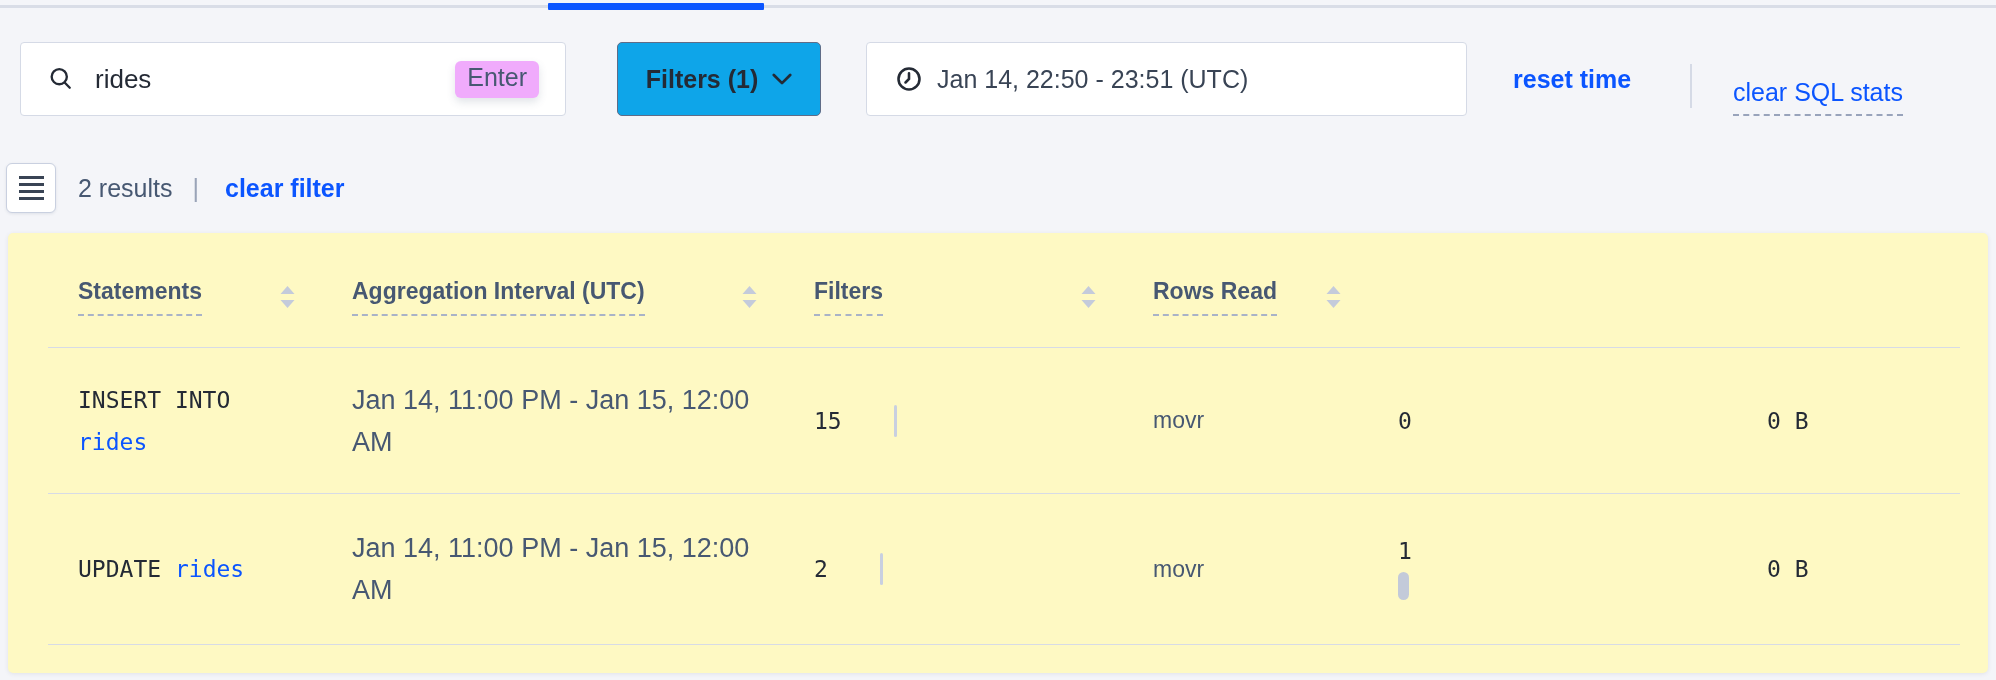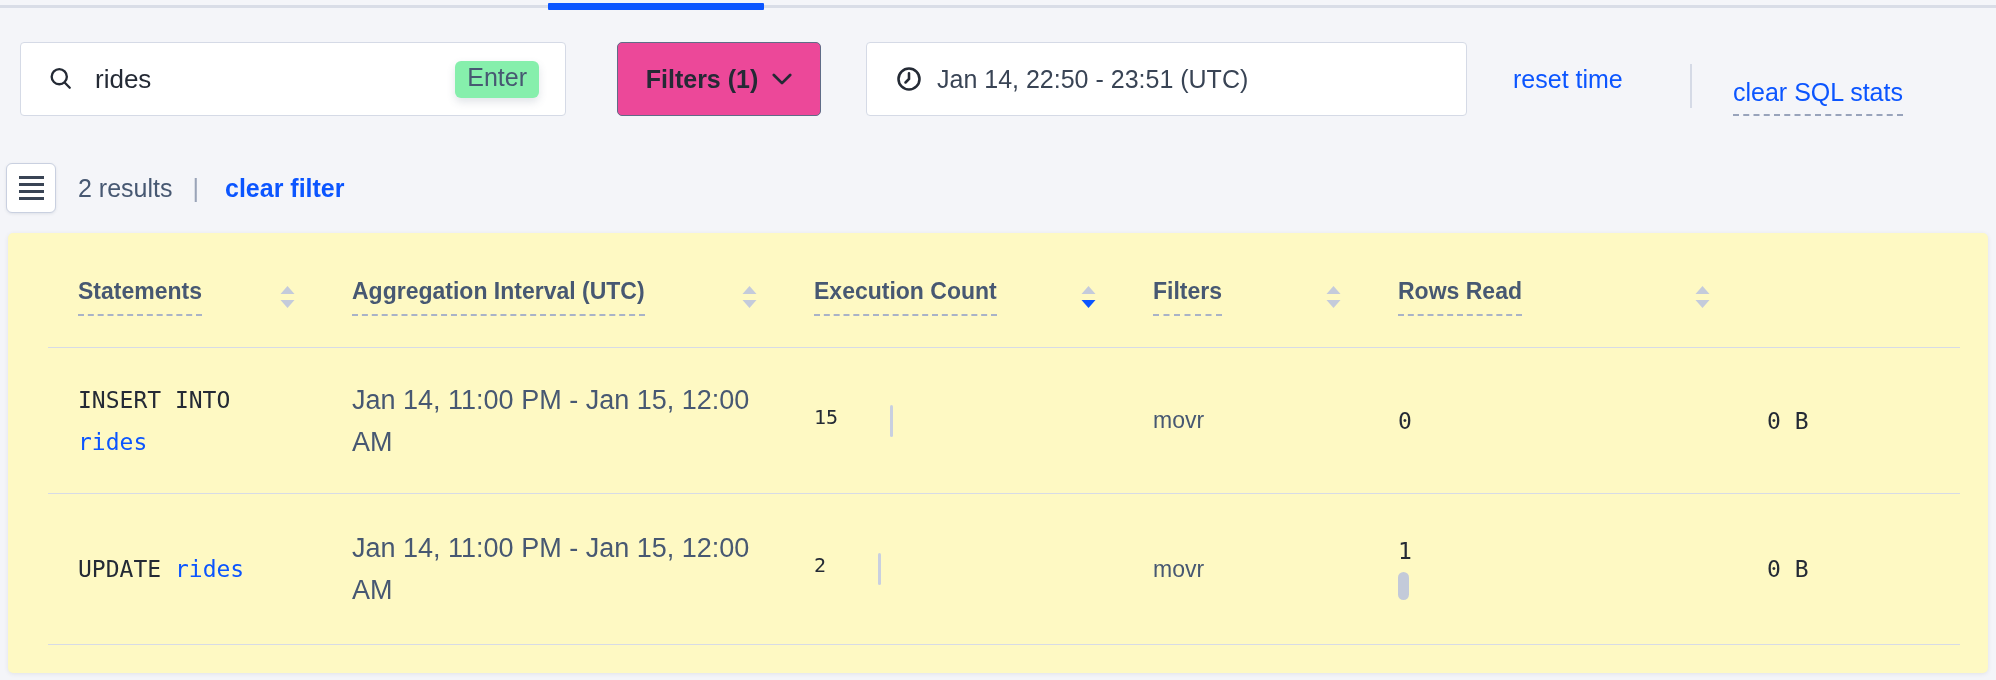--- a/index.html
+++ b/index.html
@@ -6,27 +6,27 @@
   body{background:#f4f5f9;font-family:"Liberation Sans",sans-serif;}
   .page{position:relative;width:1996px;height:680px;background:#f4f5f9;overflow:hidden;}
 
   
   .tabs-rule{position:absolute;top:5px;left:0;width:100%;height:3px;background:#d9dde7;}
   .tab-active-underline{position:absolute;top:3px;left:548px;width:216px;height:7px;background:#0b55ff;border-radius:1px;}
 
   
   .searchbox{position:absolute;left:20px;top:42px;width:546px;height:74px;background:#fff;border:1px solid #d5dae6;border-radius:4px;display:flex;align-items:center;padding:0 26px;box-sizing:border-box;}
   .search-input{border:none;outline:none;margin-left:18px;font-size:26px;color:#242a35;font-family:"Liberation Sans",sans-serif;flex:1;min-width:0;background:transparent;}
-  .enter-hint{margin-left:auto;font-size:25px;color:#475872;background:#86efac;border-radius:6px;padding:2px 12px 6px;box-shadow:0 4px 8px rgba(71,88,114,0.16);}
-
-  .filters-btn{position:absolute;left:617px;top:42px;width:204px;height:74px;background:#ec4899;border:1px solid #5f6c87;border-radius:5px;display:flex;align-items:center;justify-content:center;gap:14px;font-size:25px;font-weight:700;color:#242a35;box-sizing:border-box;cursor:pointer;}
+  .enter-hint{margin-left:auto;font-size:25px;color:#475872;background:#f0abfc;border-radius:6px;padding:2px 12px 6px;box-shadow:0 4px 8px rgba(71,88,114,0.16);}
+
+  .filters-btn{position:absolute;left:617px;top:42px;width:204px;height:74px;background:#0ea5e9;border:1px solid #5f6c87;border-radius:5px;display:flex;align-items:center;justify-content:center;gap:14px;font-size:25px;font-weight:700;color:#242a35;box-sizing:border-box;cursor:pointer;}
 
   .timepicker{position:absolute;left:866px;top:42px;width:601px;height:74px;background:#fff;border:1px solid #d5dae6;border-radius:4px;display:flex;align-items:center;gap:14px;padding:0 28px;box-sizing:border-box;font-size:25px;color:#394455;cursor:pointer;}
 
-  .reset-time{position:absolute;left:1513px;top:42px;height:74px;display:flex;align-items:center;font-size:25px;font-weight:400;color:#0b55ff;cursor:pointer;}
+  .reset-time{position:absolute;left:1513px;top:42px;height:74px;display:flex;align-items:center;font-size:25px;font-weight:700;color:#0b55ff;cursor:pointer;}
   .toolbar-divider{position:absolute;left:1690px;top:64px;width:2px;height:44px;background:#d5dae6;}
   .clear-sql{position:absolute;left:1733px;top:42px;height:74px;display:flex;align-items:flex-end;cursor:pointer;}
   .clear-sql span{font-size:25px;color:#0b55ff;border-bottom:2px dashed #98a3bb;padding-bottom:7px;}
 
   
   .results-bar{position:absolute;left:6px;top:163px;display:flex;align-items:center;}
   .columns-btn{width:50px;height:50px;background:#fff;border:1px solid #c9d0e0;border-radius:6px;display:flex;align-items:center;justify-content:center;box-shadow:0 1px 3px rgba(71,88,114,.12);cursor:pointer;box-sizing:border-box;}
   .hamburger{display:flex;flex-direction:column;gap:4px;}
   .hamburger i{display:block;width:25px;height:3px;background:#394455;}
   .results-count{margin-left:22px;font-size:25px;color:#475872;}
@@ -46,21 +46,21 @@
 
   .trow{align-items:center;}
   .row-a{height:145px;}
   .row-b{height:150px;}
   .td{padding-left:30px;box-sizing:border-box;}
   .mono{font-family:"DejaVu Sans Mono","Liberation Mono",monospace;}
   .stmt{font-size:23px;color:#242a35;line-height:42px;}
   .tbl-link{color:#0b55ff;cursor:pointer;}
   .interval{font-size:27px;color:#475872;line-height:42px;}
   .interval span{display:block;}
-  .exec{display:flex;font-size:20px;color:#242a35;}
+  .exec{display:flex;align-items:center;font-size:23px;color:#242a35;}
   .exec-bar{width:3px;height:32px;background:#c9d0e0;border-radius:2px;margin-left:52px;}
   .db{font-size:23px;color:#475872;}
   .numcell{font-size:23px;color:#242a35;}
   .rows-read-wrap{display:flex;flex-direction:column;}
   .rows-pill{width:11px;height:28px;background:#c3cad9;border-radius:6px;margin-top:8px;}
 </style>
 </head>
 <body>
 
 <div class="page">
@@ -122,27 +122,20 @@
             <path class="tri tri-down" d="M1.5 16 H15.5 L8.5 24 Z"></path>
           </svg>
       </div>
       <div class="th">
         <span class="th-label">Aggregation Interval (UTC)</span>
         <svg class="sort" width="17" height="26" viewBox="0 0 17 26">
             <path class="tri tri-up" d="M8.5 2 L15.5 10 H1.5 Z"></path>
             <path class="tri tri-down" d="M1.5 16 H15.5 L8.5 24 Z"></path>
           </svg>
       </div>
-      <div class="th sort-desc">
-        <span class="th-label">Execution Count</span>
-        <svg class="sort" width="17" height="26" viewBox="0 0 17 26">
-            <path class="tri tri-up" d="M8.5 2 L15.5 10 H1.5 Z"></path>
-            <path class="tri tri-down" d="M1.5 16 H15.5 L8.5 24 Z"></path>
-          </svg>
-      </div>
       <div class="th">
         <span class="th-label">Filters</span>
         <svg class="sort" width="17" height="26" viewBox="0 0 17 26">
             <path class="tri tri-up" d="M8.5 2 L15.5 10 H1.5 Z"></path>
             <path class="tri tri-down" d="M1.5 16 H15.5 L8.5 24 Z"></path>
           </svg>
       </div>
       <div class="th">
         <span class="th-label">Rows Read</span>
         <svg class="sort" width="17" height="26" viewBox="0 0 17 26">

